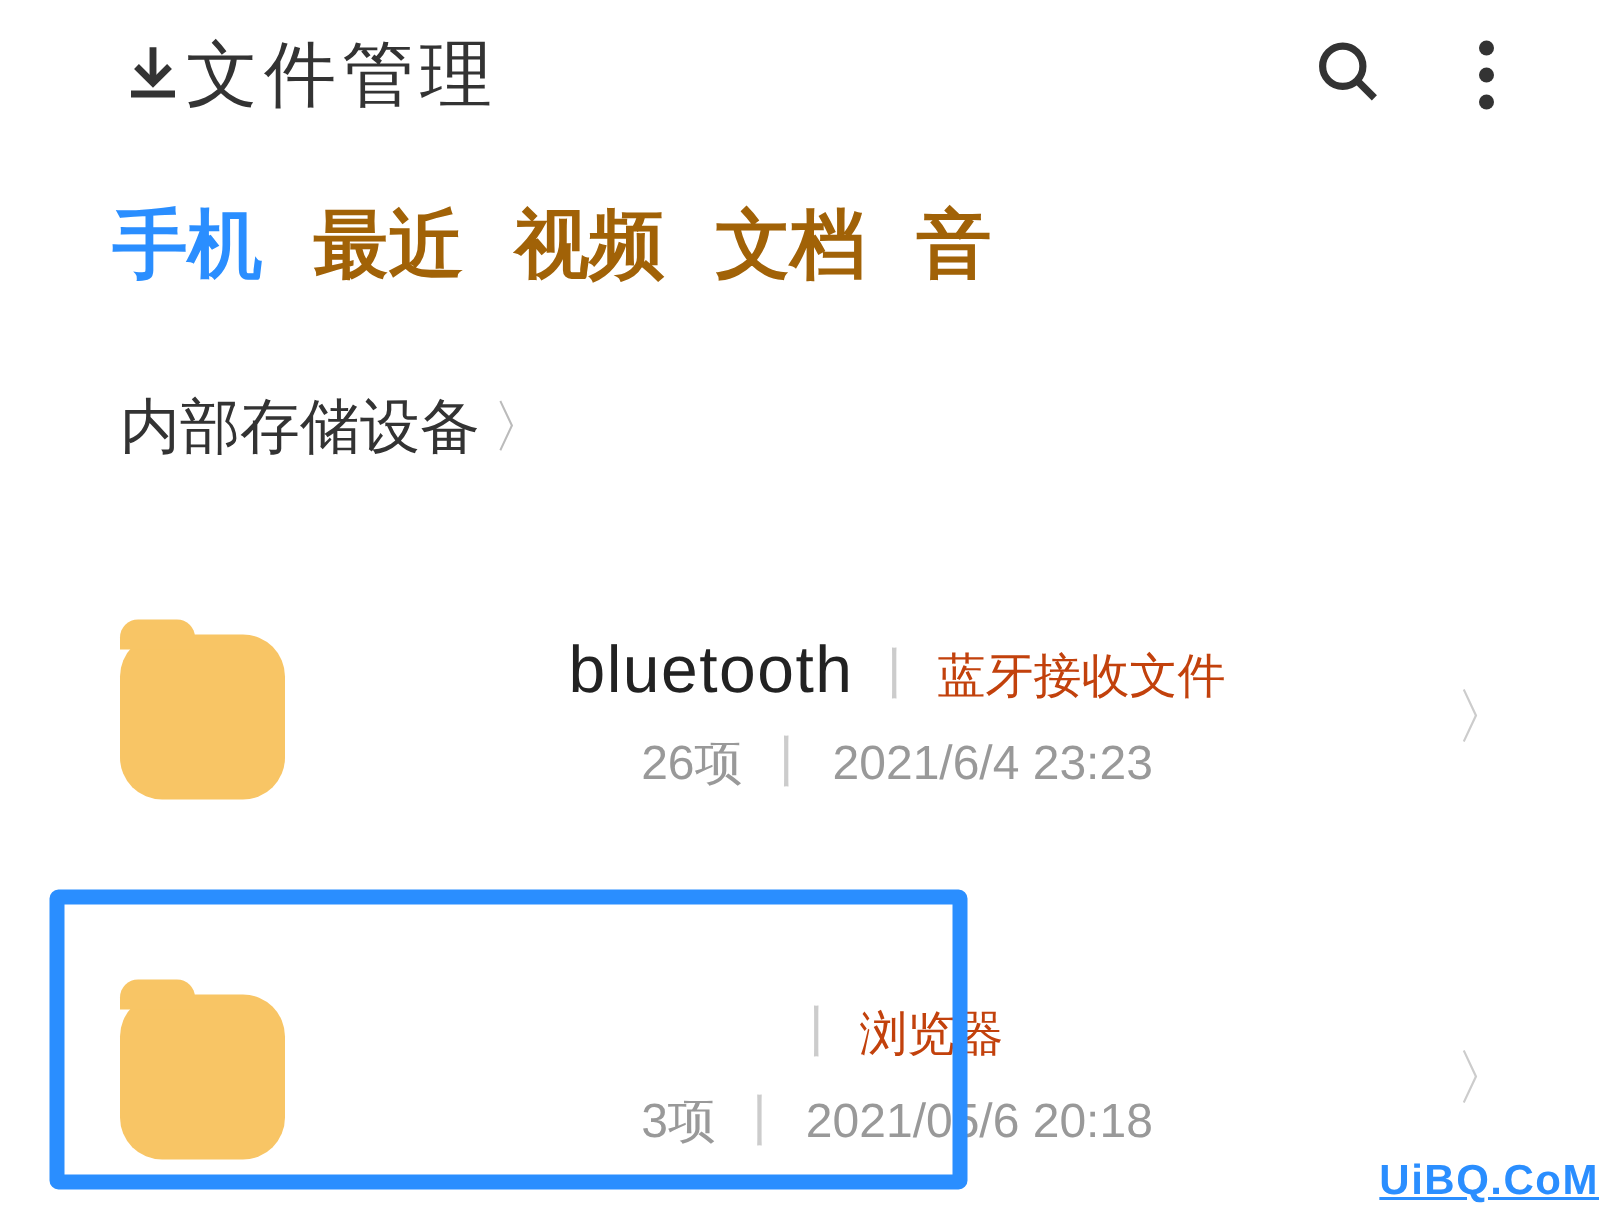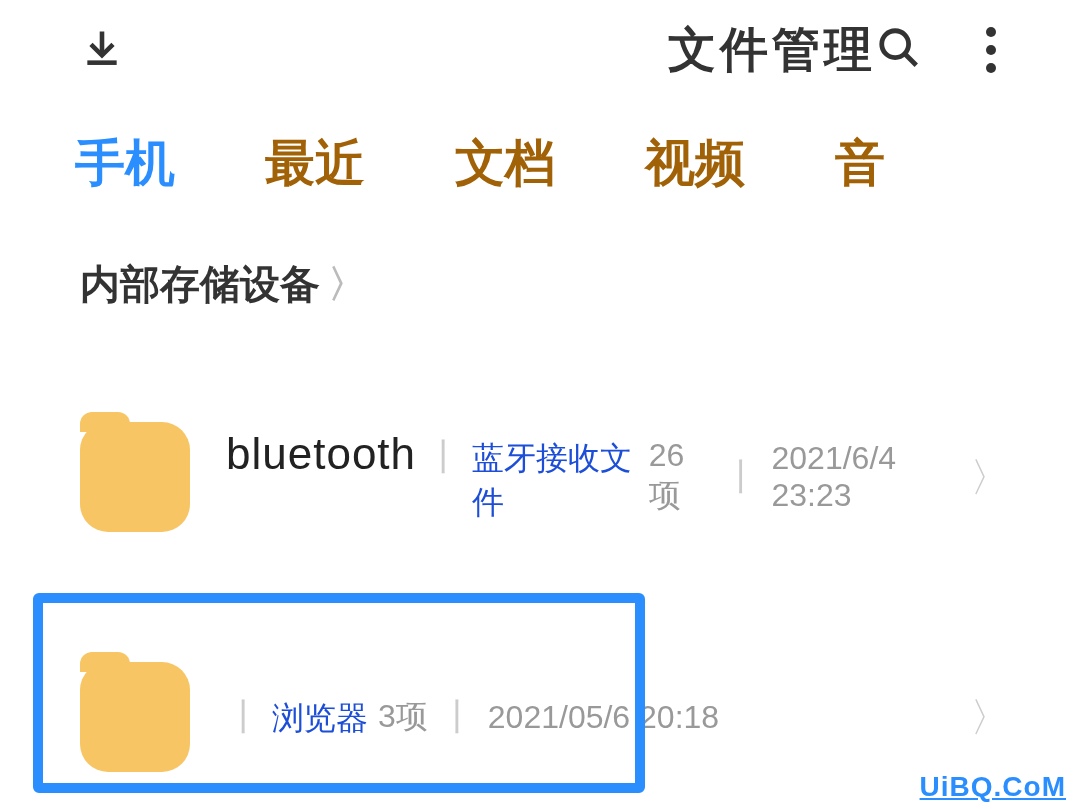--- a/index.html
+++ b/index.html
@@ -22,23 +22,23 @@
       padding: 20px 80px 20px 80px;
       height: 100px;
     }
     .header-left, .header-right {
       display: flex;
       align-items: center;
       gap: 60px;
     }
     .header-title {
       font-size: 48px;
-      font-weight: 700;
+      font-weight: 400;
       color: #333;
-      text-align: right;
+      text-align: left;
       flex: 1;
       letter-spacing: 4px;
     }
     .download-icon svg {
       width: 44px;
       height: 44px;
     }
     .search-icon svg {
       width: 46px;
       height: 46px;
@@ -50,40 +50,40 @@
       padding: 4px;
     }
     .more-icon span {
       width: 10px;
       height: 10px;
       background: #333;
       border-radius: 50%;
     }
     .tabs {
       display: flex;
-      gap: 90px;
+      gap: 34px;
       padding: 30px 75px 30px 75px;
       overflow: hidden;
     }
     .tab {
       font-size: 50px;
       font-weight: 600;
       color: #a16207;
       white-space: nowrap;
       cursor: pointer;
     }
     .tab.active {
       color: #2a8eff;
     }
     .breadcrumb {
       display: flex;
       align-items: center;
       padding: 30px 80px;
       font-size: 40px;
-      font-weight: 700;
+      font-weight: 400;
       color: #333;
     }
     .breadcrumb-chevron {
       margin-left: 8px;
       color: #bbb;
       font-size: 38px;
     }
     .folder-list {
       padding: 60px 0 0 0;
     }
@@ -108,41 +108,42 @@
       left: 0;
       width: 50px;
       height: 20px;
       background: #f8c565;
       border-radius: 12px 12px 0 0;
     }
     .folder-info {
       flex: 1;
       margin-left: 36px;
       display: flex;
-      flex-direction: row;
+      flex-direction: column;
       gap: 10px;
+      align-items: center;
     }
     .folder-title-row {
       display: flex;
       align-items: baseline;
       gap: 10px;
     }
     .folder-name {
       font-size: 44px;
       font-weight: 400;
       color: #222;
       letter-spacing: 1px;
     }
     .folder-divider {
       color: #ccc;
       font-size: 36px;
     }
     .folder-desc {
       font-size: 32px;
-      color: #1d4ed8;
+      color: #c2410c;
     }
     .folder-meta {
       display: flex;
       align-items: center;
       gap: 12px;
       font-size: 32px;
       color: #999;
     }
     .folder-chevron {
       color: #ccc;
@@ -194,22 +195,22 @@
       <span></span>
         <span></span>
         <span></span>
     </div>
   </div>
 </div>
 
 <div class="tabs">
   <div class="tab active">手机</div>
   <div class="tab">最近</div>
+  <div class="tab">视频</div>
   <div class="tab">文档</div>
-  <div class="tab">视频</div>
   <div class="tab">音</div>
 </div>
 
 <div class="breadcrumb">
   <span>内部存储设备</span>
   <span class="breadcrumb-chevron">〉</span>
 </div>
 
 <div class="folder-list">
 

